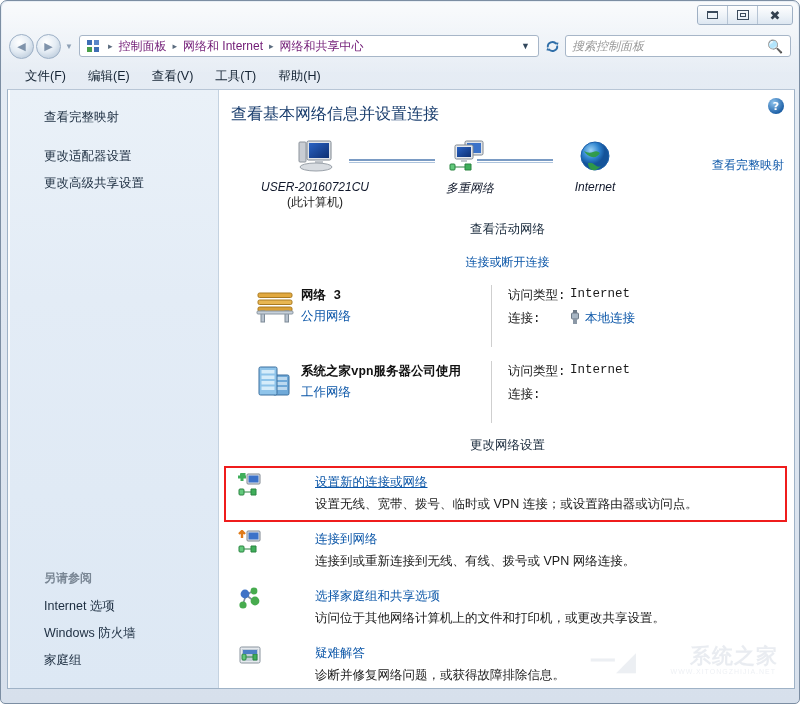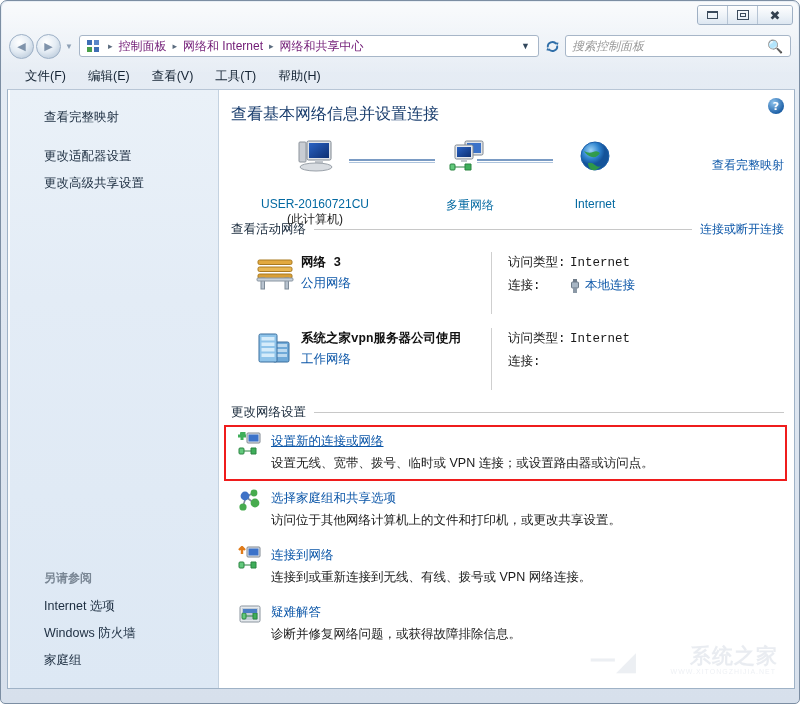--- a/index.html
+++ b/index.html
@@ -114,49 +114,49 @@
     position:absolute; right:10px; top:8px; width:16px; height:16px; border-radius:50%;
     background: radial-gradient(circle at 35% 30%, #8fc4ee, #1f62a8 70%, #154a82 100%);
     color:#fff; font-size:11px; font-weight:bold; display:flex; align-items:center; justify-content:center;
     font-family:"DejaVu Sans", sans-serif;
   }
   #page-title { font-size:16px; color:#1a3e6e; padding:0 0 4px 12px; font-weight:400; }
 
   
   #netmap { position:relative; height:80px; margin:6px 0 0 0; }
   .node { position:absolute; text-align:center; }
-  .node .lbl { font-size:12px; color:#0369a1; margin-top:20px; white-space:nowrap;}
+  .node .lbl { font-size:12px; color:#0f172a; margin-top:3px; white-space:nowrap;font-style:italic;}
   .node .lbl2 { font-size:12px; color:#1a1a1a; }
   .mapline { position:absolute; height:2px; background:#7a9bc4; }
   .mapline::after{content:"";position:absolute;left:0;top:3px;width:100%;height:1px;background:#aec4dd;}
   #fullmap-link { position:absolute; right:10px; top:22px; font-size:12px; color:#0b56a8; cursor:pointer; }
 
   
   .sec { margin-top:6px; padding:0 10px 0 12px; }
-  .sec-head { display:flex; align-items:center; gap:8px; }
+  .sec-head { display:flex; align-items:center; gap:8px;flex-direction:column; }
   .sec-head .t { font-size:12.5px; color:#17283a; white-space:nowrap; }
   .sec-head .rule { flex:1; height:1px; background:#c8c8c8; }
   .sec-head .rlink { font-size:12px; color:#0b56a8; white-space:nowrap; cursor:pointer;}
 
   
   .netrow { display:flex; margin-top:14px; padding-left:18px; min-height:62px;font-family:Liberation Mono, monospace; }
   .netrow .ico { width:52px; flex:0 0 52px; display:flex; align-items:flex-start; justify-content:center; padding-top:2px;}
   .netrow .names { width:190px; flex:0 0 190px; padding-top:2px; }
   .netrow .nm { font-size:12.5px; font-weight:bold; color:#111; }
   .netrow .tp { font-size:12.5px; color:#0b56a8; margin-top:4px; cursor:pointer; }
   .netrow .vdiv { width:1px; background:#cfcfcf; margin:0 16px 0 0; align-self:stretch; }
   .netrow .info { flex:1; padding-top:2px; font-size:12.5px; color:#1a1a1a; }
-  .inforow { display:flex; align-items:center; margin-bottom:6px; }
+  .inforow { display:flex; align-items:flex-start; margin-bottom:6px; }
   .inforow .k { width:62px; flex:0 0 62px; color:#1a1a1a; }
   .inforow .v { color:#1a1a1a; }
   .inforow .vlink { color:#0b56a8; cursor:pointer; }
   .plug-icon { width:10px; height:14px; margin-right:5px; position:relative; flex:0 0 10px;}
 
   
-  .task { display:flex; padding:10px 10px 2px 18px; }
+  .task { display:flex; padding:10px 10px 2px 18px;gap:44px; }
   .task .tico { width:34px; flex:0 0 34px; padding-top:1px; }
   .task .tbody { flex:1; }
   .task .tlink { font-size:12.5px; color:#0b56a8; cursor:pointer; display:inline-block; }
   .task-hl .tlink { text-decoration:underline; }
   .task .tdesc { font-size:12.5px; color:#1a1a1a; margin-top:5px; }
 
   #redbox {
     position:absolute; left:5px; right:7px; border:2px solid #ef1c1c; pointer-events:none;
   }
 
@@ -420,48 +420,48 @@
           </div>
           <div class="tbody">
             <div class="tlink">设置新的连接或网络</div>
             <div class="tdesc">设置无线、宽带、拨号、临时或 VPN 连接；或设置路由器或访问点。</div>
           </div>
         </div>
 
         <div class="task" style="padding-top:14px;">
           <div class="tico">
             <svg width="28" height="26" viewBox="0 0 28 26">
+              <rect x="10" y="1" width="13" height="10" rx="1" fill="#dfe3e8" stroke="#7e868f"></rect>
+              <rect x="11.5" y="2.5" width="10" height="7" fill="#3b72c9"></rect>
+              <path d="M5 19 h9 v-3 h5 v6 h-5 v-3" fill="#3fae5a" stroke="#2a8441"></path>
+              <rect x="2" y="16" width="5" height="6" rx="1" fill="#63c97c" stroke="#2a8441"></rect>
+              <path d="M5 8 L5 1 M2 4 L5 1 L8 4" stroke="#e07b1a" stroke-width="2.4" fill="none"></path>
+            </svg>
+          </div>
+          <div class="tbody">
+            <div class="tlink">连接到网络</div>
+            <div class="tdesc">连接到或重新连接到无线、有线、拨号或 VPN 网络连接。</div>
+          </div>
+        </div>
+
+        <div class="task" style="padding-top:14px;">
+          <div class="tico">
+            <svg width="28" height="26" viewBox="0 0 28 26">
               <line x1="9" y1="8" x2="17" y2="14" stroke="#7e8c9a" stroke-width="1.6"></line>
               <line x1="9" y1="8" x2="16" y2="4" stroke="#7e8c9a" stroke-width="1.6"></line>
               <line x1="9" y1="8" x2="6" y2="17" stroke="#7e8c9a" stroke-width="1.6"></line>
               <circle cx="8" cy="7" r="4.4" fill="#3f72c6"></circle>
               <circle cx="18" cy="14" r="4.4" fill="#47ab4e"></circle>
               <circle cx="17" cy="4" r="3.4" fill="#47ab4e"></circle>
               <circle cx="6" cy="18" r="3.6" fill="#47ab4e"></circle>
             </svg>
           </div>
           <div class="tbody">
             <div class="tlink">选择家庭组和共享选项</div>
             <div class="tdesc">访问位于其他网络计算机上的文件和打印机，或更改共享设置。</div>
-          </div>
-        </div>
-
-        <div class="task" style="padding-top:14px;">
-          <div class="tico">
-            <svg width="28" height="26" viewBox="0 0 28 26">
-              <rect x="10" y="1" width="13" height="10" rx="1" fill="#dfe3e8" stroke="#7e868f"></rect>
-              <rect x="11.5" y="2.5" width="10" height="7" fill="#3b72c9"></rect>
-              <path d="M5 19 h9 v-3 h5 v6 h-5 v-3" fill="#3fae5a" stroke="#2a8441"></path>
-              <rect x="2" y="16" width="5" height="6" rx="1" fill="#63c97c" stroke="#2a8441"></rect>
-              <path d="M5 8 L5 1 M2 4 L5 1 L8 4" stroke="#e07b1a" stroke-width="2.4" fill="none"></path>
-            </svg>
-          </div>
-          <div class="tbody">
-            <div class="tlink">连接到网络</div>
-            <div class="tdesc">连接到或重新连接到无线、有线、拨号或 VPN 网络连接。</div>
           </div>
         </div>
 
         <div class="task" style="padding-top:14px;">
           <div class="tico">
             <svg width="28" height="26" viewBox="0 0 28 26">
               <rect x="3" y="3" width="20" height="16" rx="1.5" fill="#e6eaee" stroke="#8a949e"></rect>
               <rect x="5" y="5" width="16" height="12" fill="#c3cdd7"></rect>
               <path d="M7 13 h9 v-3 h4 v6 h-4 v-3" fill="#3fae5a" stroke="#2a8441"></path>
               <rect x="5" y="10" width="4" height="6" rx="1" fill="#63c97c" stroke="#2a8441"></rect>

